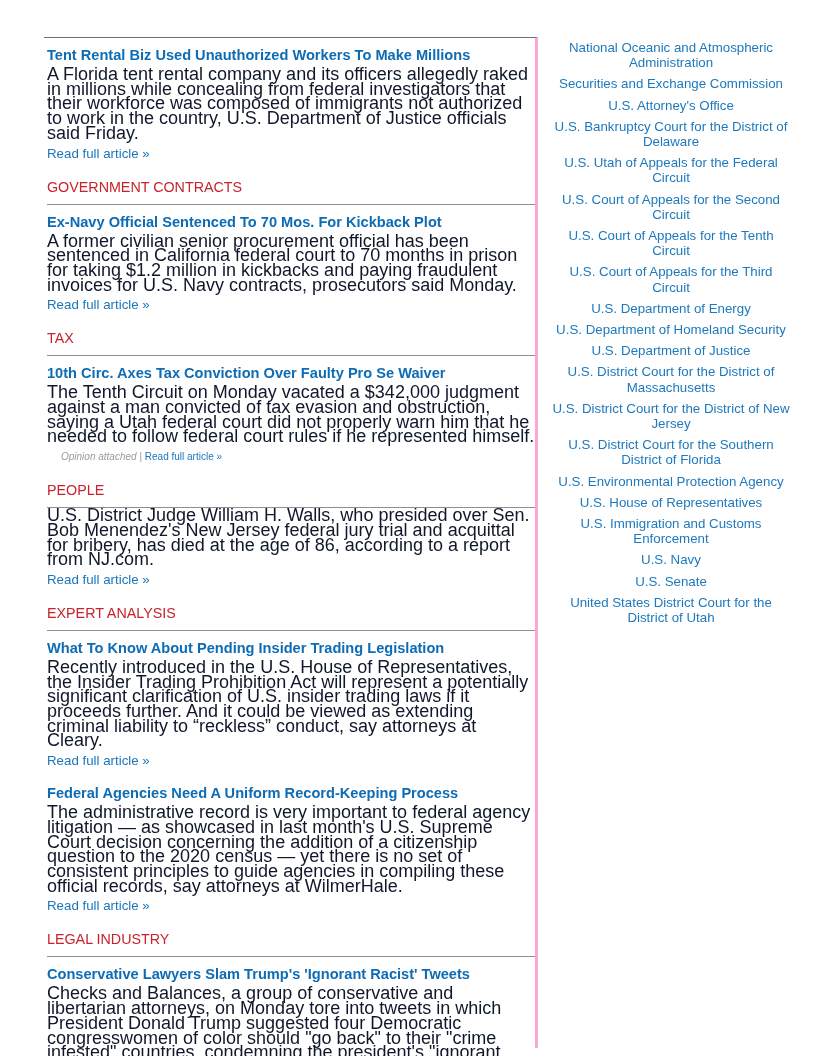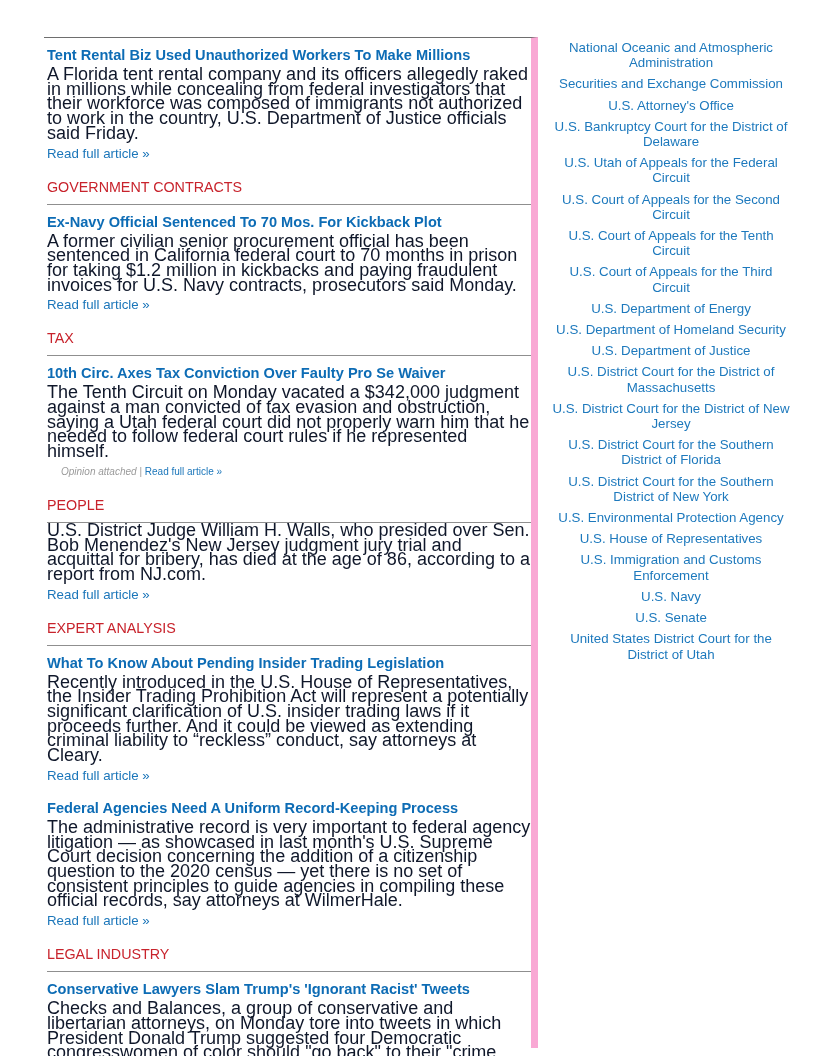--- a/index.html
+++ b/index.html
@@ -13,21 +13,21 @@
   .page {
     display: flex;
     align-items: flex-start;
     padding-left: 44px;
     padding-top: 37px;
   }
   .main-col {
     width: 494px;
     flex: 0 0 494px;
     border-top: 1px solid #6e6e6e;
-    border-right: 7px solid #f9a8d4;
+    border-right: 3px solid #f9a8d4;
     height: 1011px;
     padding: 0 0 0 3px;
   }
   .sidebar {
     padding-left: 14px;
     padding-top: 3px;
     width: 252px;
   }
   .article-title {
     color: #0d6cb5;
@@ -102,21 +102,21 @@
       <div class="note-line">
         <span class="note">Opinion attached</span>
         <span class="note-sep">|</span>
         <span class="read-link">Read full article »</span>
       </div>
     </div>
 
     <div class="section-header">PEOPLE</div>
     <hr class="rule">
     <div class="article">
-      <div class="article-body">U.S. District Judge William H. Walls, who presided over Sen. Bob Menendez's New Jersey judgment jury trial and acquittal for bribery, has died at the age of 86, according to a report from NJ.com.</div>
+      <div class="article-body">U.S. District Judge William H. Walls, who presided over Sen. Bob Menendez's New Jersey federal jury trial and acquittal for bribery, has died at the age of 86, according to a report from NJ.com.</div>
       <div class="read-line">
         <span class="read-link">Read full article »</span>
       </div>
     </div>
 
     <div class="section-header">EXPERT ANALYSIS</div>
     <hr class="rule">
     <div class="article">
       <div class="article-title">What To Know About Pending Insider Trading Legislation</div>
       <div class="article-body">Recently introduced in the U.S. House of Representatives, the Insider Trading Prohibition Act will represent a potentially significant clarification of U.S. insider trading laws if it proceeds further. And it could be viewed as extending criminal liability to “reckless” conduct, say attorneys at Cleary.</div>
@@ -168,21 +168,20 @@
 
       <div class="sidebar-link">U.S. Department of Justice</div>
 
 
       <div class="sidebar-link">U.S. District Court for the District of Massachusetts</div>
 
       <div class="sidebar-link">U.S. District Court for the District of New Jersey</div>
 
       <div class="sidebar-link">U.S. District Court for the Southern District of Florida</div>
 
-      <div class="sidebar-link">U.S. District Court for the Southern District of New York</div>
 
       <div class="sidebar-link">U.S. Environmental Protection Agency</div>
 
       <div class="sidebar-link">U.S. House of Representatives</div>
 
       <div class="sidebar-link">U.S. Immigration and Customs Enforcement</div>
 
       <div class="sidebar-link">U.S. Navy</div>
 
       <div class="sidebar-link">U.S. Senate</div>

